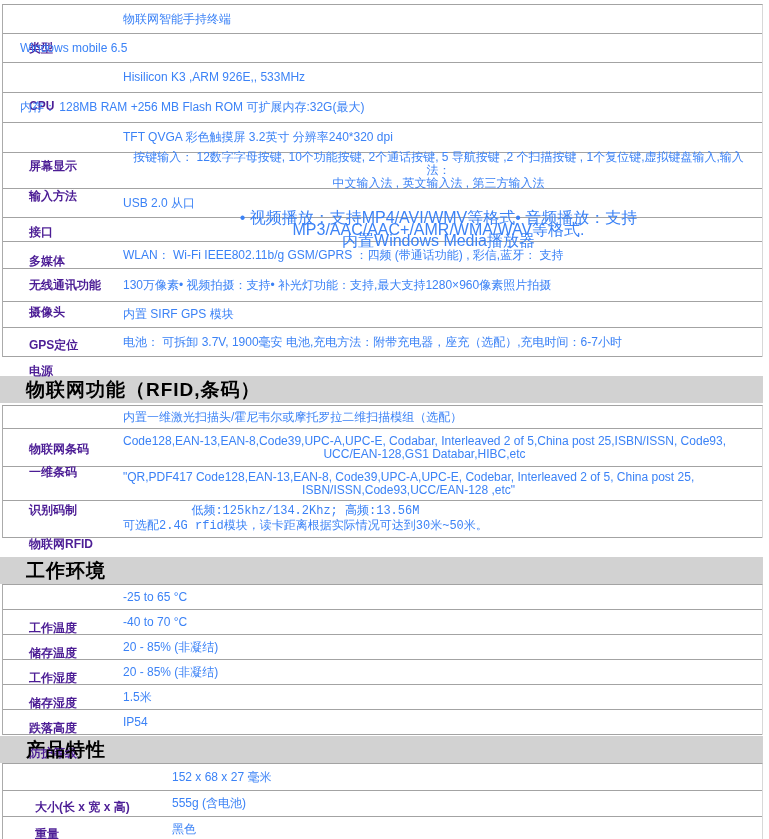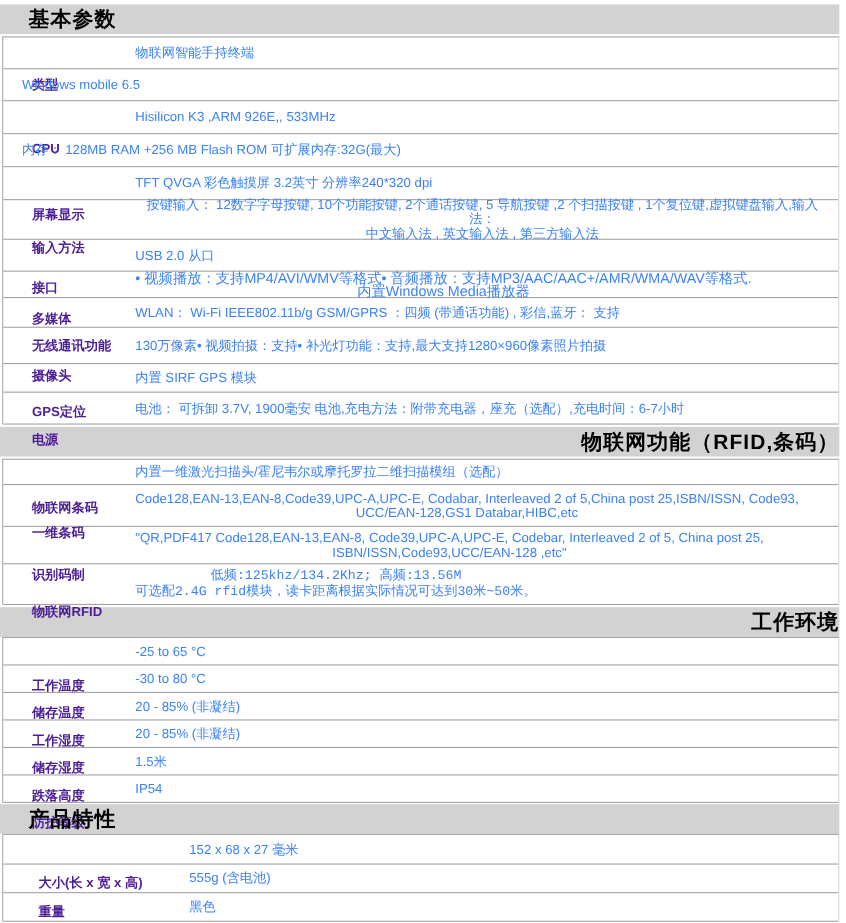--- a/index.html
+++ b/index.html
@@ -7,52 +7,49 @@
     width:769px; height:839px; background:#ffffff; overflow:hidden;
     font-family:"Liberation Sans","DejaVu Sans",sans-serif; color:#222;
   }
   .page { padding-top:4px; }
   .section-header {
     width:763px; height:27px; background:#d2d2d2; box-sizing:border-box;
     display:flex; align-items:center; padding-left:26px;
     font-size:19px; font-weight:bold; color:#000; letter-spacing:1px;
   }
   .mb2 { margin-bottom:2px; }
-  .mt2 { margin-top:2px;justify-content:flex-end; }
+  .mt2 { margin-top:19px; }
   .mt1 { margin-top:1px; }
   .spec-table {
     width:761px; margin-left:2px; box-sizing:border-box;
     border-top:1px solid #a3a3a3;
     border-left:1px solid #ababab;
     border-right:1px solid #d8d8d8;
   }
   .row { display:flex; border-bottom:1px solid #a3a3a3; box-sizing:border-box; }
   .label {
     flex:0 0 103px; box-sizing:border-box; border-right:1px solid #9a9a9a;
     display:flex; align-items:center; padding-left:26px;
     font-size:12px; font-weight:bold; color:#4c1d95;margin-top:43px;
   }
   .value {
     flex:1; box-sizing:border-box; display:flex; align-items:center;
     padding-left:17px; padding-right:8px;
     font-size:12px; line-height:13px; color:#3b82f6; white-space:pre-line;text-align:center;
   }
   .t4 .label { flex:0 0 144px; padding-left:32px; }
   .t4 .value { padding-left:25px; }
-  .lh11 { line-height:11.5px; font-size:13px; }
+  .lh11 { line-height:11.5px; font-size:16px; }
   .lh15 { line-height:15px;font-family:Liberation Mono, monospace; }
 </style>
 </head>
 <body>
 
 <div class="page">
 
-  <div class="section-header mb2">
-    <span>基本参数</span>
-  </div>
   <div class="spec-table">
     <div class="row" style="height:29px">
       <div class="label">类型</div>
       <div class="value">物联网智能手持终端</div>
     </div>
     <div class="row" style="height:29px">
       <div class="value">Windows mobile 6.5</div>
     </div>
     <div class="row" style="height:30px">
       <div class="label">CPU</div>
@@ -125,21 +122,21 @@
   <div class="section-header mt2">
     <span>工作环境</span>
   </div>
   <div class="spec-table">
     <div class="row" style="height:25px">
       <div class="label">工作温度</div>
       <div class="value">-25 to 65 °C</div>
     </div>
     <div class="row" style="height:25px">
       <div class="label">储存温度</div>
-      <div class="value">-30 to 80 °C</div>
+      <div class="value">-40 to 70 °C</div>
     </div>
     <div class="row" style="height:25px">
       <div class="label">工作湿度</div>
       <div class="value">20 - 85% (非凝结)</div>
     </div>
     <div class="row" style="height:25px">
       <div class="label">储存湿度</div>
       <div class="value">20 - 85% (非凝结)</div>
     </div>
     <div class="row" style="height:25px">

